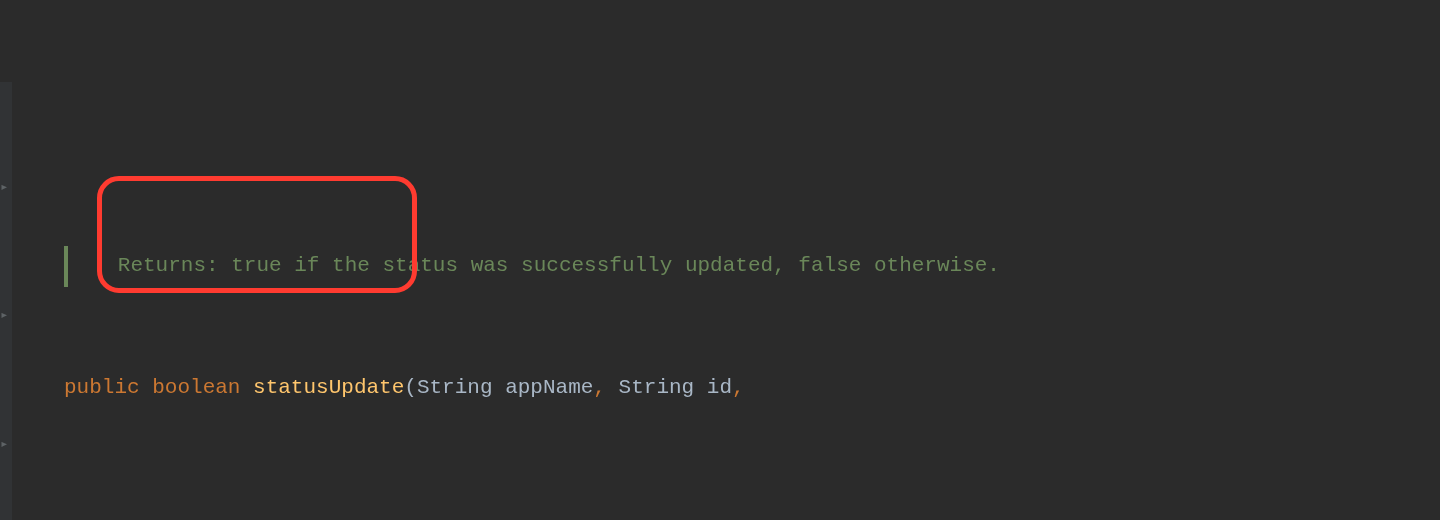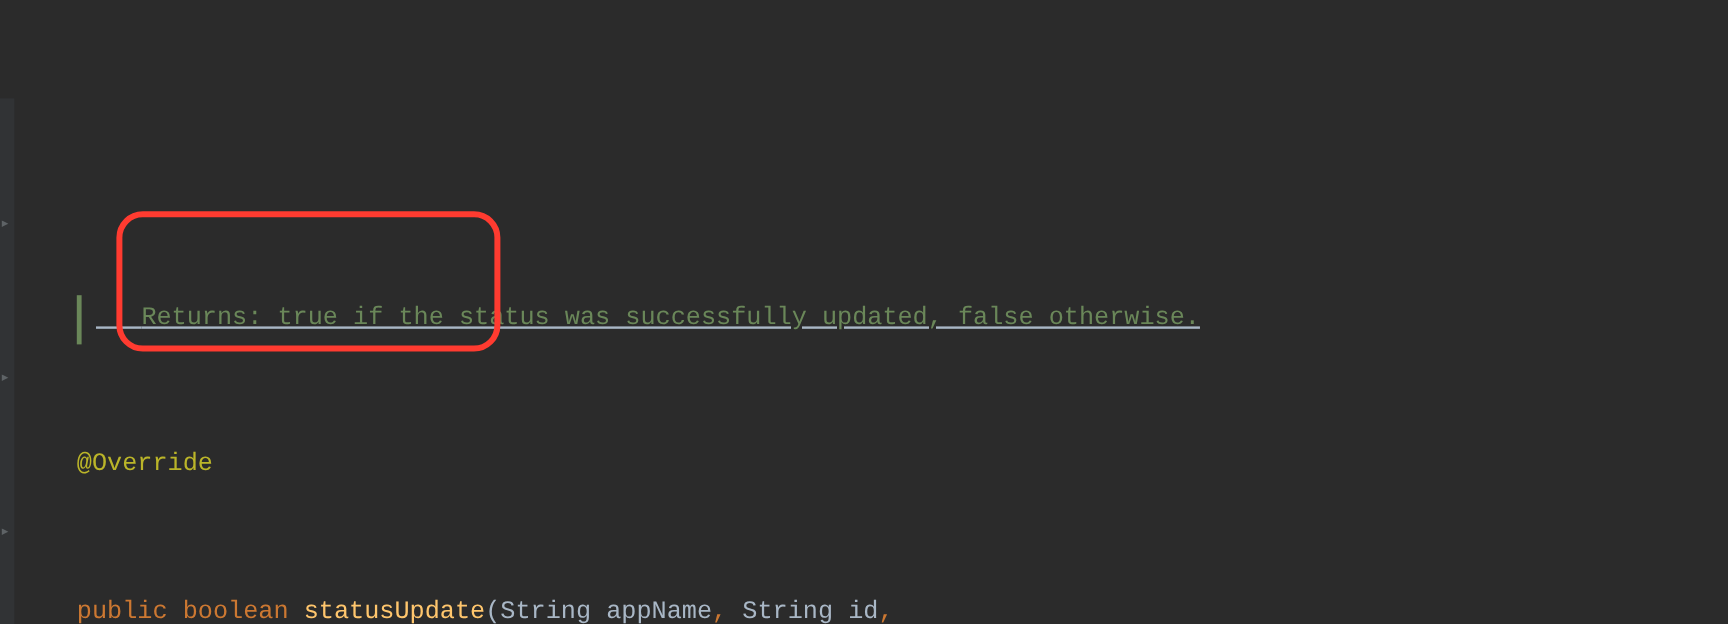--- a/index.html
+++ b/index.html
@@ -37,21 +37,20 @@
       left: 0;
       width: 14px;
       height: 14px;
       color: #5e6366;
       font-size: 14px;
     }
     .doc-guide {
       border-left: 4px solid #6a8759;
       padding-left: 12px;
       display: inline-block;
-      text-decoration: underline;
     }
     .c-doc { color: #6a8759; }
     .c-anno { color: #bbb529; }
     .c-kw { color: #cc7832; }
     .c-method { color: #ffc66d; }
     .c-plain { color: #a9b7c6; }
     .code-line {
       display: block;
       padding-left: 52px;
     }
@@ -69,21 +68,20 @@
 <div class="editor">
   <div class="gutter-line"></div>
 
   <div class="fold-marks">
     <span class="fold-mark" style="top:174px">▸</span>
     <span class="fold-mark" style="top:302px">▸</span>
     <span class="fold-mark" style="top:431px">▸</span>
   </div>
 
   <span class="code-line"><span class="doc-guide">   <span class="c-doc">Returns: true if the status was successfully updated, false otherwise.</span></span></span>
-  <span class="code-line"><span class="c-anno">@Override</span></span>
   <span class="code-line"><span class="c-kw">public</span> <span class="c-kw">boolean</span> <span class="c-method">statusUpdate</span><span class="c-plain">(</span><span class="c-plain">String</span><span class="c-plain"> appName</span><span class="c-kw">, </span><span class="c-plain">String</span><span class="c-plain"> id</span><span class="c-kw">,</span></span>
   
   
   
   
   
   
   
   
   

